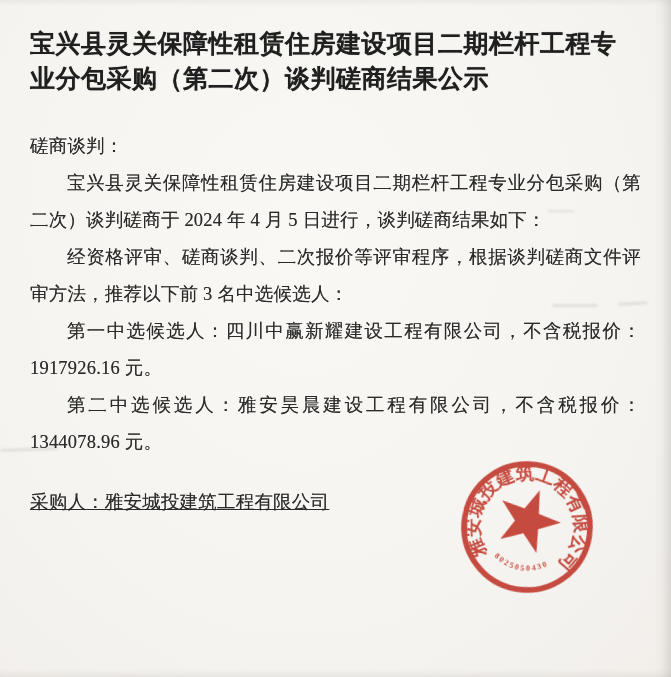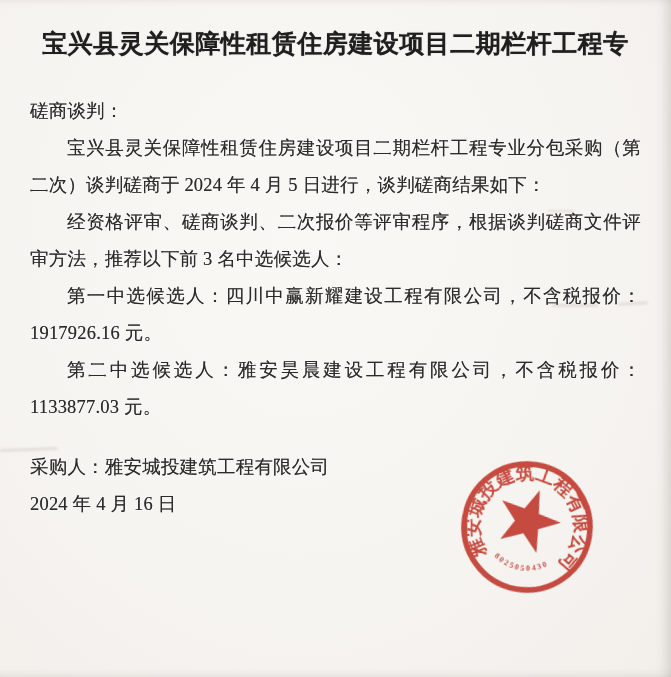--- a/index.html
+++ b/index.html
@@ -14,31 +14,31 @@
       radial-gradient(ellipse at 45% 35%, #faf8f5 0%, #f6f4f0 60%, #f2efeb 100%);
     box-shadow: inset -10px 0 14px -8px rgba(60,55,50,.22),
                 inset 0 -8px 10px -8px rgba(60,55,50,.10),
                 inset 0 6px 8px -7px rgba(60,55,50,.08);
     color: #2b2b2b;
   }
   .content { position: absolute; inset: 0; padding: 20px 30px 0 30px; }
   .title {
     margin: 0; padding-top: 6px;
     font-size: 25px; line-height: 35px; font-weight: 700;
-    text-align: center; letter-spacing: .5px; color: #1f1f1f;
+    text-align: left; letter-spacing: .5px; color: #1f1f1f;
     text-shadow: 0 0 .7px rgba(30,30,30,.65);
   }
   .body-text { margin-top: 32px; }
   .body-text p {
     margin: 0; font-size: 18.5px; line-height: 37px;
     text-align: justify; letter-spacing: .2px;
     text-shadow: 0 0 .6px rgba(40,40,40,.55);
   }
   .indent { text-indent: 2em; }
-  .sign-block { margin-top: 23px; text-align: right; padding-right: 2px; }
+  .sign-block { margin-top: 23px; text-align: right; padding-right: 2px; text-decoration: underline; }
   .sign-block p {
     margin: 0; font-size: 18.5px; line-height: 37px;
     text-shadow: 0 0 .6px rgba(40,40,40,.55);
   }
   .sign-block .date-line { padding-right: 4px; }
   
   .seal {
     position: absolute; left: 427px; top: 427px; width: 200px; height: 200px;
     transform: rotate(9deg);
     opacity: .88; mix-blend-mode: multiply; pointer-events: none;
@@ -55,32 +55,32 @@
   .smudge-4 { left: 548px; top: 210px; width: 26px; height: 2px; }
 </style>
 </head>
 <body>
 
 <div class="page">
 
   <div class="content">
     <h1 class="title">
       <div>宝兴县灵关保障性租赁住房建设项目二期栏杆工程专</div>
+      <div>业分包采购（第二次）谈判磋商结果公示</div>
     </h1>
 
     <div class="body-text">
       <p>磋商谈判：</p>
       <p class="indent">宝兴县灵关保障性租赁住房建设项目二期栏杆工程专业分包采购（第二次）谈判磋商于 2024 年 4 月 5 日进行，谈判磋商结果如下：</p>
       <p class="indent">经资格评审、磋商谈判、二次报价等评审程序，根据谈判磋商文件评审方法，推荐以下前 3 名中选候选人：</p>
       <p class="indent">第一中选候选人：四川中赢新耀建设工程有限公司，不含税报价：1917926.16 元。</p>
-      <p class="indent">第二中选候选人：雅安昊晨建设工程有限公司，不含税报价：1133877.03 元。</p>
+      <p class="indent">第二中选候选人：雅安昊晨建设工程有限公司，不含税报价：1344078.96 元。</p>
 
       <div class="sign-block">
         <p class="purchaser-line">采购人：雅安城投建筑工程有限公司</p>
-        <p class="date-line">2024 年 4 月 16 日</p>
       </div>
     </div>
   </div>
 
   <svg class="seal" viewBox="0 0 200 200">
     <defs>
       <path id="sealArcTop" d="M 66,134 A 48,48 0 1 1 134,134" fill="none"></path>
       <path id="sealArcBottom" d="M 58.7,115 A 44,44 0 0 0 141.3,115" fill="none"></path>
       <filter id="inkblur">
           <feGaussianBlur stdDeviation="0.35"></feGaussianBlur>

